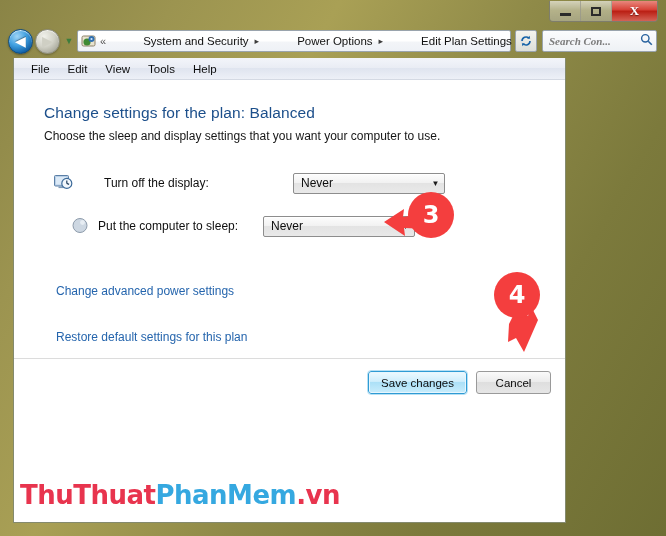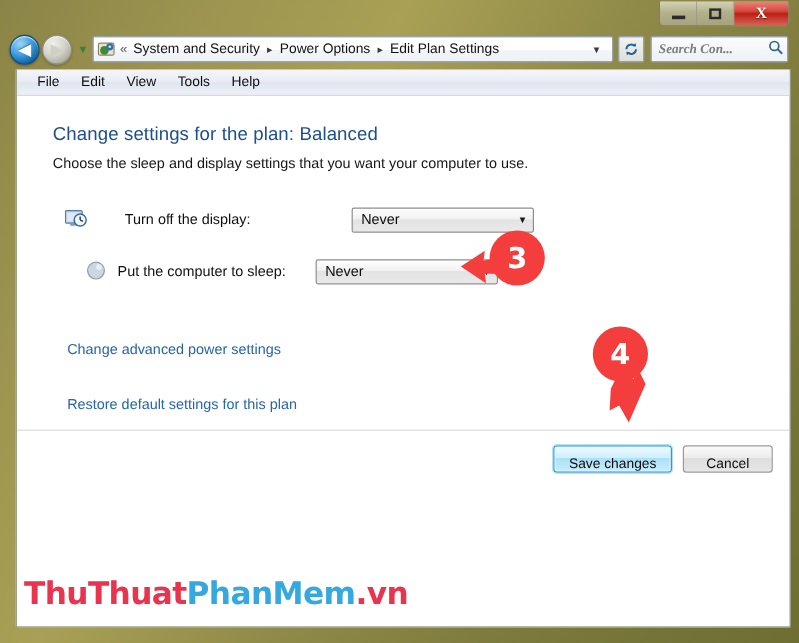--- a/index.html
+++ b/index.html
@@ -94,21 +94,21 @@
     color: #111;
     min-width: 0;
   }
   #addr-icon {
     width: 16px; height: 16px; position: relative; flex: none; margin-right: 2px;
   }
   .crumbsep {
     color: #3b3b3b; font-size: 9px; padding: 0 4px; flex: none;
   }
   .crumb {
-    white-space: nowrap; flex: none; padding: 1px 2px;
+    white-space: nowrap; flex: none; padding: 1px 2px; margin-left: 32px;
   }
   #chev2 { color:#555; font-size: 11px; padding: 0 3px 0 1px; flex:none;}
   #addr-spacer { flex: 1; }
   #addr-caret { color: #3a3a3a; font-size: 8px; padding: 0 7px 0 4px; flex:none;}
   #refreshbtn {
     width: 22px; height: 22px; flex: none; margin-right: 5px;
     border: 1px solid transparent;
     display: flex; align-items: center; justify-content: center;
     color: #1763a8; font-size: 12px;
     background: linear-gradient(180deg, rgba(255,255,255,.9), rgba(235,238,243,.85));
@@ -127,21 +127,21 @@
   #searchtext {
     flex: 1; color: #7c7c7c; font-style: italic;
     font-family: "Liberation Serif", serif;
     white-space: nowrap; overflow: hidden;
   }
   #search-icon { color: #28629e; font-size: 12px; flex:none; }
 
   
   #client {
     position: absolute; left: 13px; top: 58px;
-    width: 646px; height: 465px;
+    width: 553px; height: 465px;
     background: #ffffff;
     border: 1px solid #848a6e;
     border-top: none;
     overflow: hidden;
   }
   #menubar {
     height: 22px;
     background: linear-gradient(180deg, #f3f5fa 0%, #e9ecf4 48%, #dfe4ef 49%, #edf0f7 100%);
     border-bottom: 1px solid #d4d9e3;
     display: flex; align-items: center;
@@ -209,21 +209,21 @@
     position: absolute; right: 14px; top: 291px;
     display: flex; gap: 9px;
   }
   .dlgbtn {
     height: 23px;
     min-width: 75px;
     padding: 0 12px;
     font-size: 11.5px;
     color: #0b0b0b;
     border-radius: 3px;
-    display: flex; align-items: flex-end; justify-content: center;
+    display: flex; align-items: center; justify-content: center;
     background: linear-gradient(180deg, #fafafa 0%, #ececec 46%, #dedede 48%, #e6e6e6 100%);
     border: 1px solid #9a9a9a;
   }
   #save-changes-button {
     border: 1px solid #2f9bd4;
     outline: 1px solid #b7e0f4;
     background: linear-gradient(180deg, #eefaff 0%, #cfeefc 45%, #abe0f7 48%, #c9edfc 100%);
     box-shadow: 0 0 0 1px #e8f6fd inset;
   }
 

